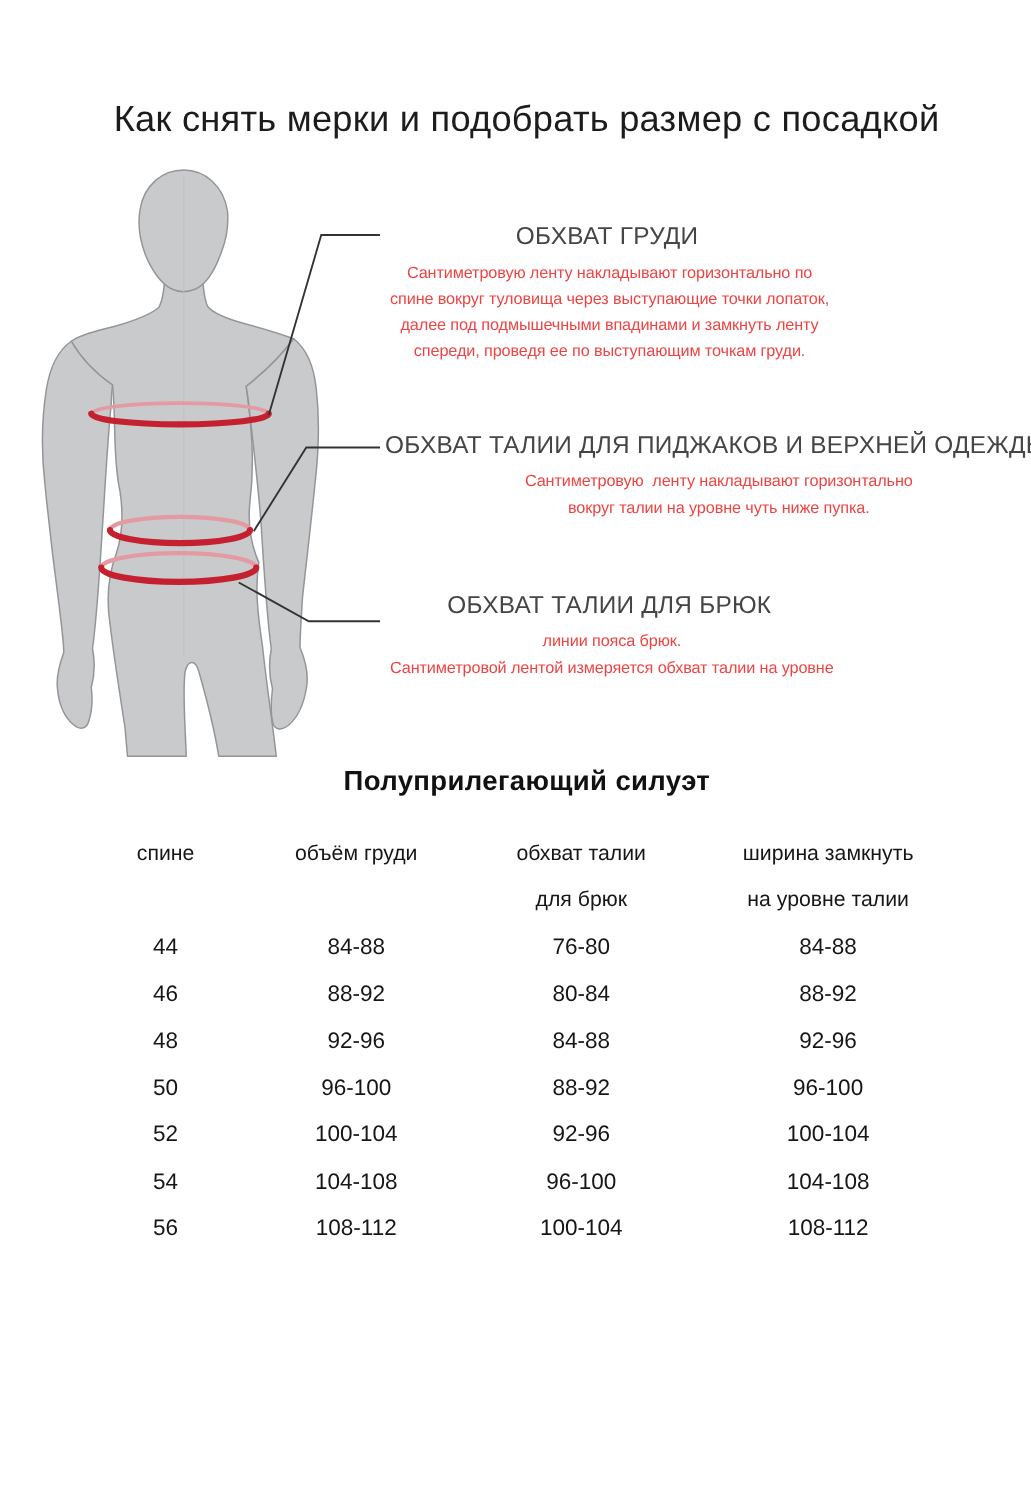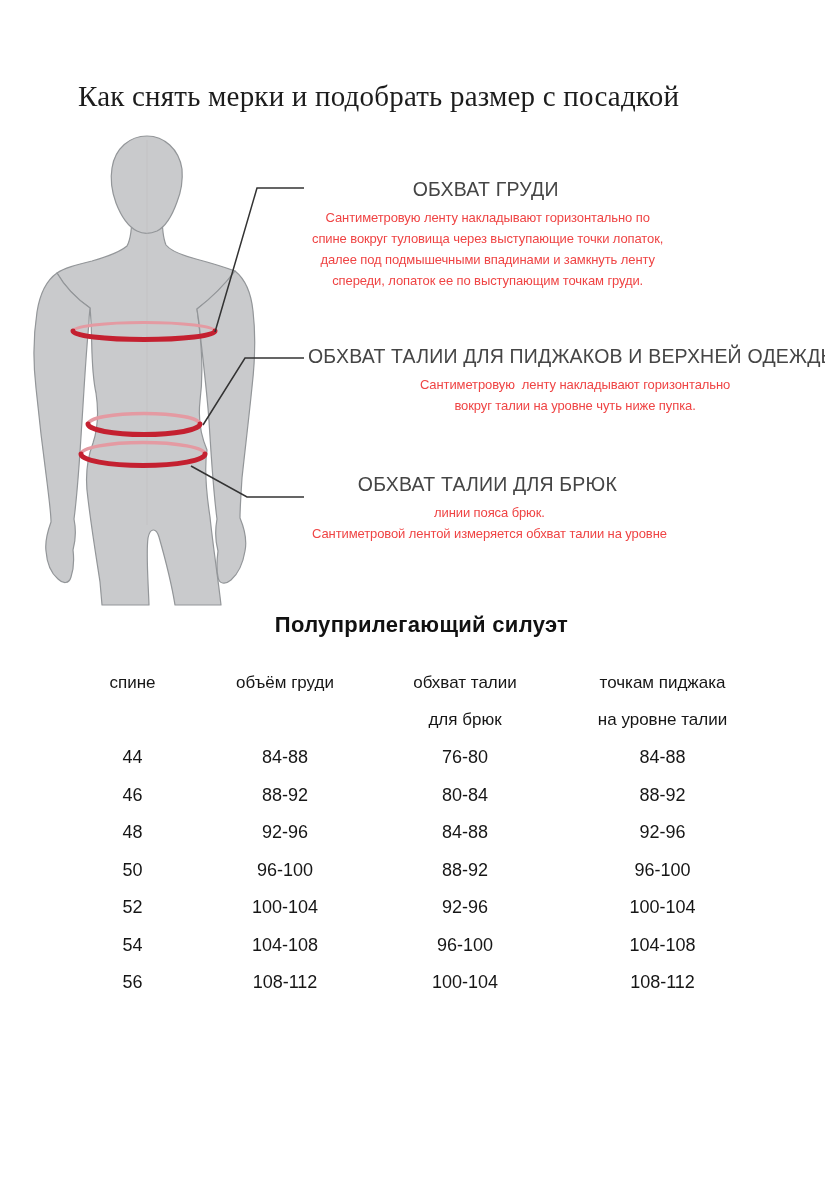--- a/index.html
+++ b/index.html
@@ -1,22 +1,22 @@
 <!DOCTYPE html>
 <html><head>
 <meta charset="utf-8">
 <style>
   html,body{margin:0;padding:0;background:#ffffff;}
   .page{
     position:relative;width:825px;height:1200px;margin:0 auto;background:#ffffff;
     font-family:"Liberation Sans","DejaVu Sans",sans-serif;color:#1f1f1f;overflow:hidden;
   }
   .page-title{
-    position:absolute;left:78px;top:80px;margin:0;
-    font-size:29px;font-weight:400;color:#1c1c1c;letter-spacing:0.2px;white-space:pre;font-family:Liberation Serif, serif;
+    position:absolute;left:91px;top:80px;margin:0;
+    font-size:29px;font-weight:400;color:#1c1c1c;letter-spacing:0.2px;white-space:pre;
   }
   .figure-svg{position:absolute;left:0;top:0;}
   .ann{position:absolute;left:308px;text-align:center;}
   .ann-heading{
     font-size:19.5px;font-weight:400;color:#454545;letter-spacing:0.2px;
     line-height:20px;white-space:pre;margin:0;
   }
   .ann-body{margin:8px 0 0 4px;}
   .ann-line{
     font-size:13px;line-height:21px;color:#ef4444;letter-spacing:-0.1px;white-space:pre;
@@ -91,21 +91,21 @@
     <path fill="none" stroke-width="1.5" d="M203,425 L245,358 L304,358" stroke="#333333"></path>
     <path fill="none" stroke-width="1.5" d="M191,466 L247,497 L304,497" stroke="#333333"></path>
   </svg>
 
   <div class="ann ann1">
     <div class="ann-heading">ОБХВАТ ГРУДИ</div>
     <div class="ann-body">
       <div class="ann-line">Сантиметровую ленту накладывают горизонтально по</div>
       <div class="ann-line">спине вокруг туловища через выступающие точки лопаток,</div>
       <div class="ann-line">далее под подмышечными впадинами и замкнуть ленту</div>
-      <div class="ann-line">спереди, лопаток ее по выступающим точкам груди.</div>
+      <div class="ann-line">спереди, проведя ее по выступающим точкам груди.</div>
     </div>
   </div>
 
   <div class="ann ann2">
     <div class="ann-heading">ОБХВАТ ТАЛИИ ДЛЯ ПИДЖАКОВ И ВЕРХНЕЙ ОДЕЖДЫ</div>
     <div class="ann-body">
       <div class="ann-line">Сантиметровую  ленту накладывают горизонтально</div>
       <div class="ann-line">вокруг талии на уровне чуть ниже пупка.</div>
     </div>
   </div>
@@ -118,21 +118,21 @@
     </div>
   </div>
 
   <h2 class="table-title">Полуприлегающий силуэт</h2>
 
   <div class="size-table">
     <div class="trow">
       <div class="tcell">спине</div>
       <div class="tcell">объём груди</div>
       <div class="tcell">обхват талии</div>
-      <div class="tcell">точкам пиджака</div>
+      <div class="tcell">ширина замкнуть</div>
     </div>
     <div class="trow">
       <div class="tcell"></div>
       <div class="tcell"></div>
       <div class="tcell">для брюк</div>
       <div class="tcell">на уровне талии</div>
     </div>
 
     <div class="trow data">
       <div class="tcell">44</div>

